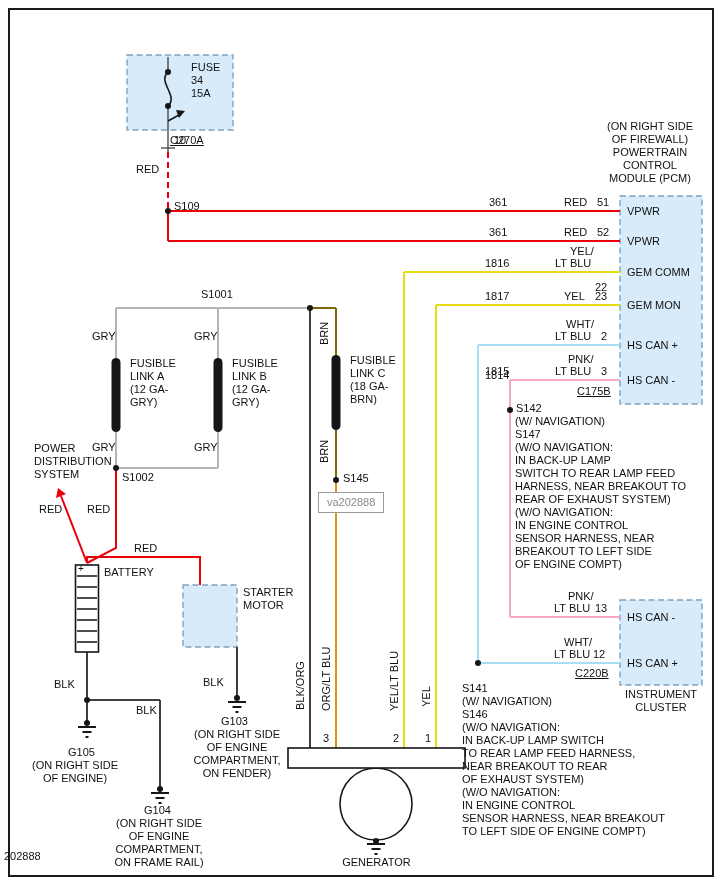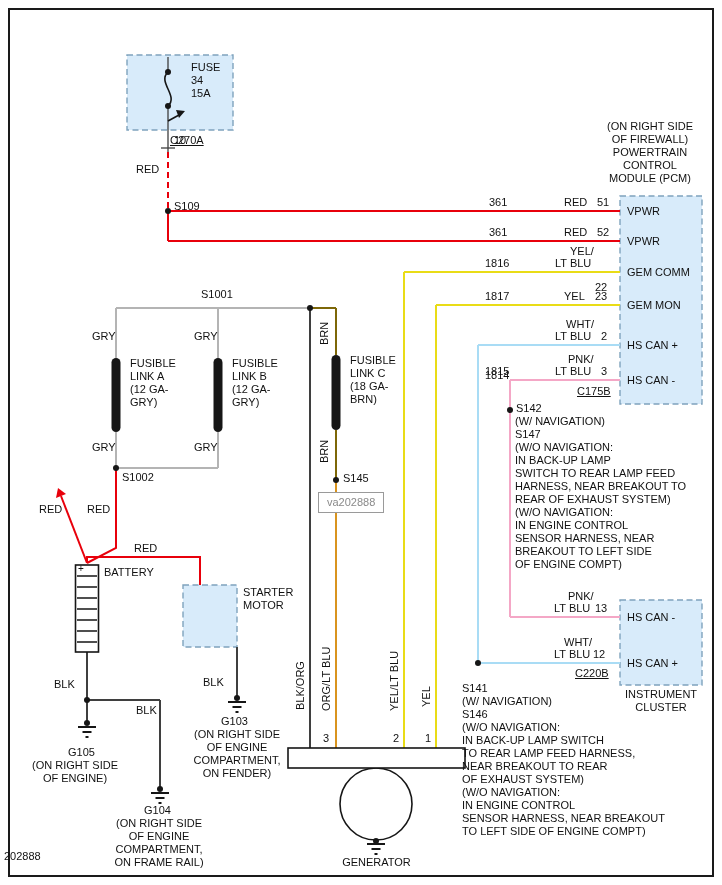--- a/index.html
+++ b/index.html
@@ -203,20 +203,23 @@
   <div class="lbl" style="left:350px; top:354px;">FUSIBLE
 LINK C
 (18 GA-
 BRN)</div>
   <div class="lbl" style="left:92px; top:441px;">GRY</div>
   <div class="lbl" style="left:194px; top:441px;">GRY</div>
   <div class="lbl v" style="left:318px; top:433px; height:30px;">BRN</div>
   <div class="lbl" style="left:122px; top:471px;">S1002</div>
   <div class="lbl" style="left:343px; top:472px;">S145</div>
 
+  <div class="lbl" style="left:34px; top:442px;">POWER
+DISTRIBUTION
+SYSTEM</div>
   <div class="lbl" style="left:39px; top:503px;">RED</div>
   <div class="lbl" style="left:87px; top:503px;">RED</div>
   <div class="lbl" style="left:134px; top:542px;">RED</div>
   <div class="lbl" style="left:78px; top:562px; font-size:10px;">+</div>
   <div class="lbl" style="left:104px; top:566px;">BATTERY</div>
   <div class="lbl" style="left:243px; top:586px;">STARTER
 MOTOR</div>
 
   <div class="lbl" style="left:54px; top:678px;">BLK</div>
   <div class="lbl" style="left:203px; top:676px;">BLK</div>

